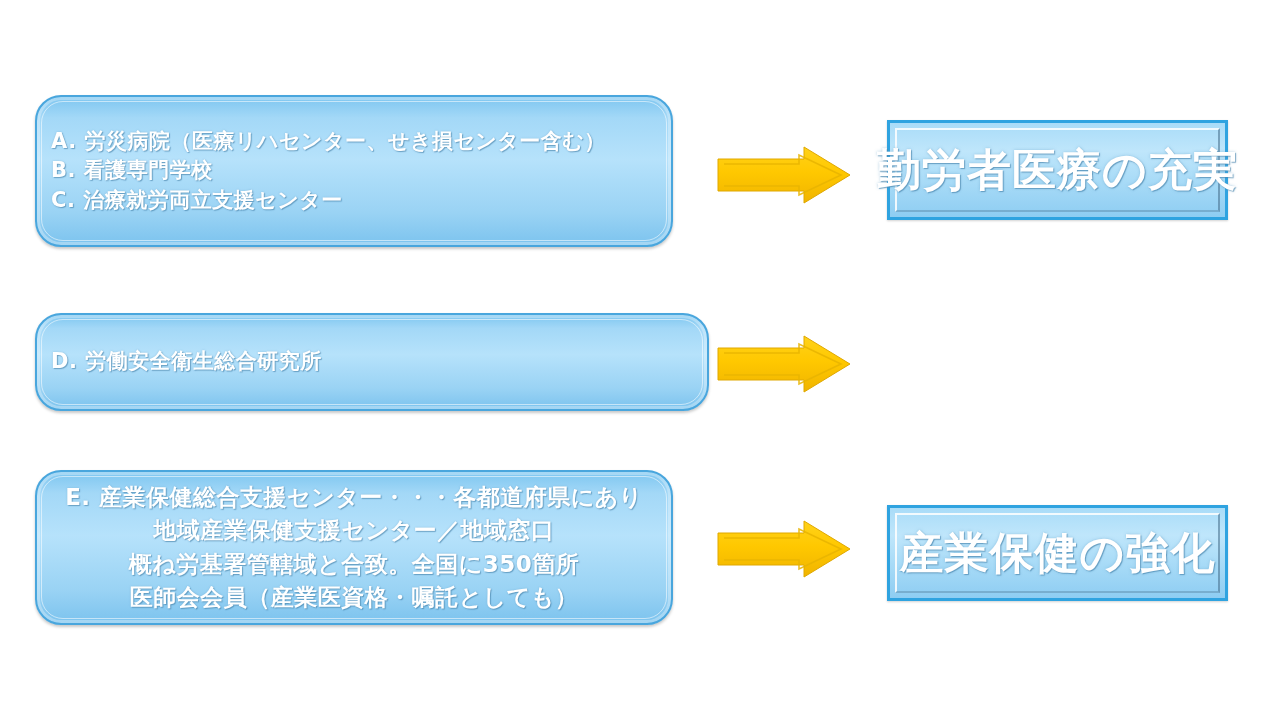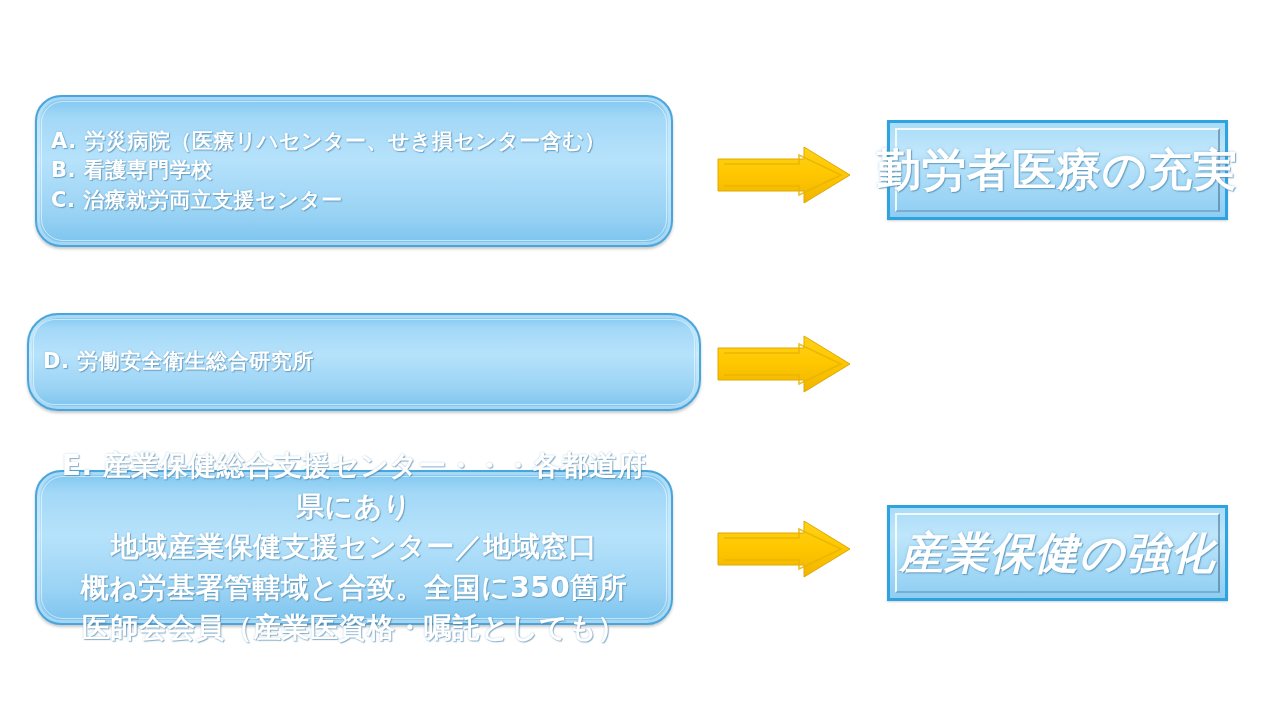--- a/index.html
+++ b/index.html
@@ -64,24 +64,24 @@
     letter-spacing: 0.5px;
     text-shadow:
        1px 1px 1px rgba(60,120,160,0.55),
        0 0 2px rgba(90,150,190,0.45);
     white-space: pre-line;
   }
   .src-text.align-left   { text-align: left; }
   .src-text.align-center { text-align: center; }
 
   #src-box-1 { left: 35px;  top: 95px;  width: 638px; height: 152px; }
-  #src-box-2 { left: 27px;  top: 313px; width: 674px; height: 98px; border-radius: 31px;  }
+  #src-box-2 { left: 35px;  top: 313px; width: 674px; height: 98px;  }
   #src-box-3 { left: 35px;  top: 470px; width: 638px; height: 155px; }
 
-  #src-box-3 .src-text { font-size: 28px; line-height: 1.45; }
+  #src-box-3 .src-text { font-size: 23px; line-height: 1.45; }
 
   
   .arrow {
     position: absolute;
     width: 132px;
     height: 56px;
   }
   .arrow svg { display: block; width: 100%; height: 100%; overflow: visible; }
   #arrow-1 { left: 718px; top: 147px; }
   #arrow-2 { left: 718px; top: 336px; }
@@ -120,21 +120,21 @@
     font-size: 44px;
     letter-spacing: 1px;
     white-space: nowrap;
     text-shadow:
        1px 1px 1px rgba(70,130,170,0.65),
        0 0 3px rgba(100,160,200,0.5);
   }
 
   #res-box-1 { left: 887px; top: 120px; width: 341px; height: 100px; }
   #res-box-2 { left: 887px; top: 315px; width: 341px; height: 93px;  }
-  #res-box-3 { left: 887px; top: 505px; width: 341px; height: 96px; font-style: italic;  }
+  #res-box-3 { left: 887px; top: 505px; width: 341px; height: 96px;  }
 </style>
 </head>
 <body>
 
 <div class="stage">
 
   <div class="src-box" id="src-box-1">
     <div class="src-text align-left">A. 労災病院（医療リハセンター、せき損センター含む）
 B. 看護専門学校
 C. 治療就労両立支援センター</div>

